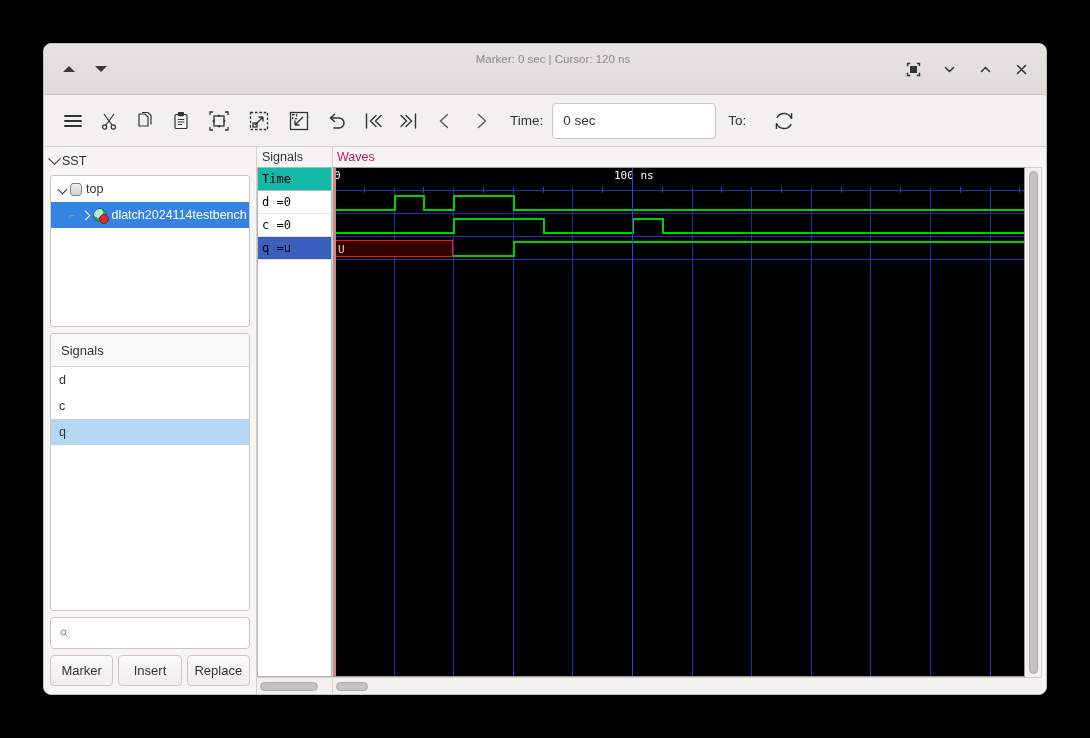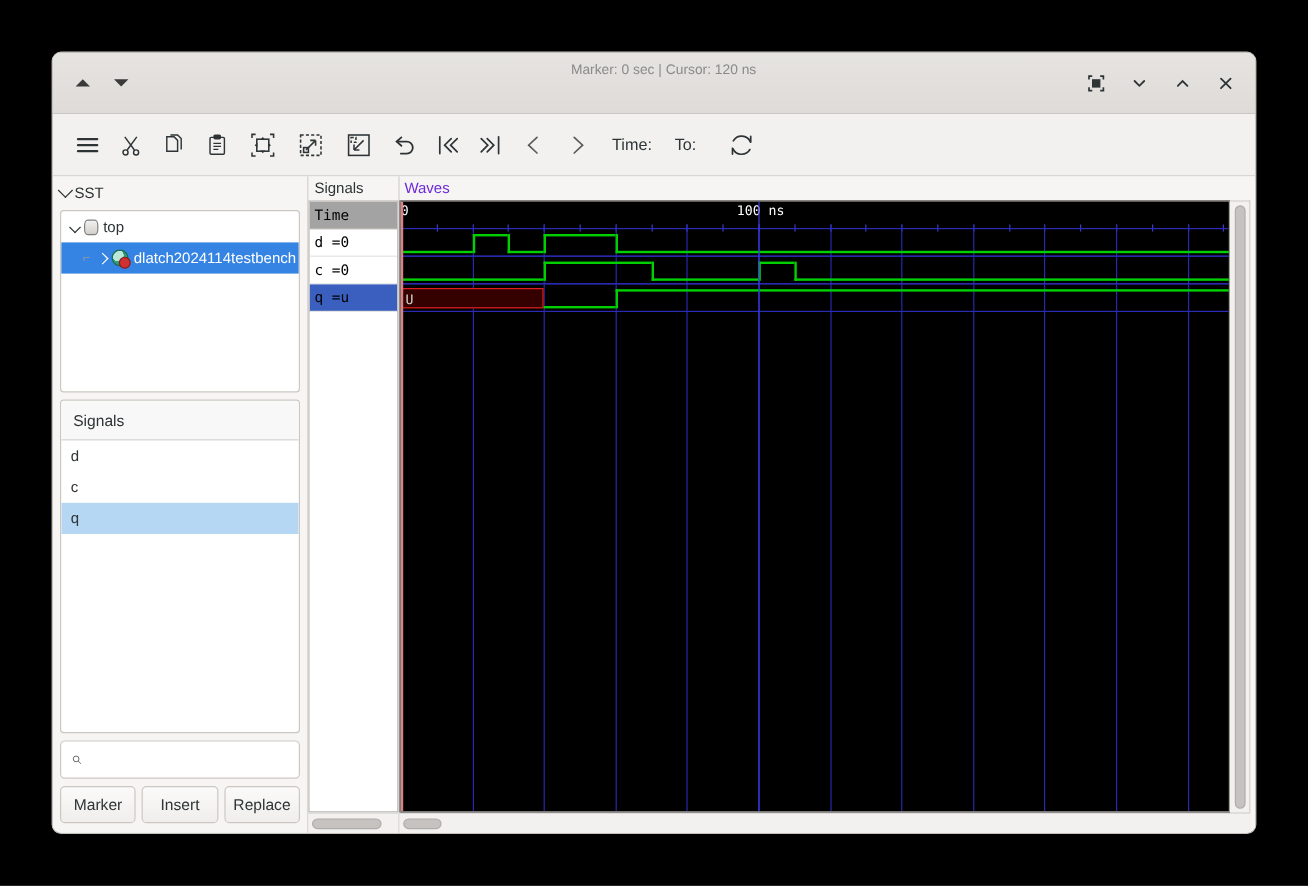--- a/index.html
+++ b/index.html
@@ -215,21 +215,21 @@
     display: flex; flex-direction: column;
     overflow: hidden;
   }
   .name-row {
     font-family: "DejaVu Sans Mono", monospace;
     font-size: 12px; color: #000;
     padding-left: 4px;
     display: flex; align-items: center;
     border-bottom: 1px solid #e4e4e4;
   }
-  .name-row.timehdr { height: 23px; background: #a3a3a3; border-bottom: 1px solid #b9b5b1; }
+  .name-row.timehdr { height: 23px; background: #14b8a6; border-bottom: 1px solid #b9b5b1; }
   .name-row.sigval { height: 23px; }
   .name-row.sigval.selected { background: #3b5fbe; color: #000000; }
   #mid-filler { flex: 1; background: #fff; }
   #mid-scroll {
     height: 17px; flex: none;
     background: #f2f1f0;
     border-top: 1px solid #d3d0cd;
     display: flex; align-items: center; padding: 0 3px;
   }
   .hthumb {
@@ -237,21 +237,21 @@
     background: #c6c2bf; border: 1px solid #b0aca8;
   }
 
   
   #wavecol {
     flex: 1; min-width: 0;
     display: flex; flex-direction: column;
     padding: 3px 4px 0 0;
     border-left: 1px solid #d3d0cd;
   }
-  #wave-title { font-size: 12.5px; color: #6d28d9; padding: 0 0 8px 4px; height: 17px; }
+  #wave-title { font-size: 12.5px; color: #be185d; padding: 0 0 8px 4px; height: 17px; }
   #wave-main { flex: 1; min-height: 0; display: flex; }
   #wave-canvas-wrap {
     flex: 1; min-width: 0;
     background: #000;
     border: 1px solid #9f9b97;
     position: relative; overflow: hidden;
   }
   #vscroll {
     width: 17px; flex: none;
     background: #f2f1f0;
@@ -447,20 +447,21 @@
       </svg>
     </div>
 
     <div class="tool">
       <svg width="22" height="22" viewBox="0 0 22 22">
         <path d="M8.5 4.5l7 6.5-7 6.5" stroke="#5a5a5a" stroke-width="1.4" fill="none" stroke-linecap="round"></path>
       </svg>
     </div>
 
     <span class="fieldlabel">Time:</span>
+    <input class="timefield" id="from-input" value="0 sec" style="">
 
     <span class="fieldlabel">To:</span>
 
     <div class="tool" id="reload-btn">
       <svg width="24" height="24" viewBox="0 0 24 24">
         <g stroke="#2e3436" stroke-width="1.4" fill="none" stroke-linecap="round">
           <path d="M19.3 9.2A8 8 0 0 0 5.1 8.4"></path>
           <path d="M4.7 14.8a8 8 0 0 0 14.2.8"></path>
           <path d="M19.6 4.6v4.8M4.4 19.4v-4.8"></path>
         </g>

